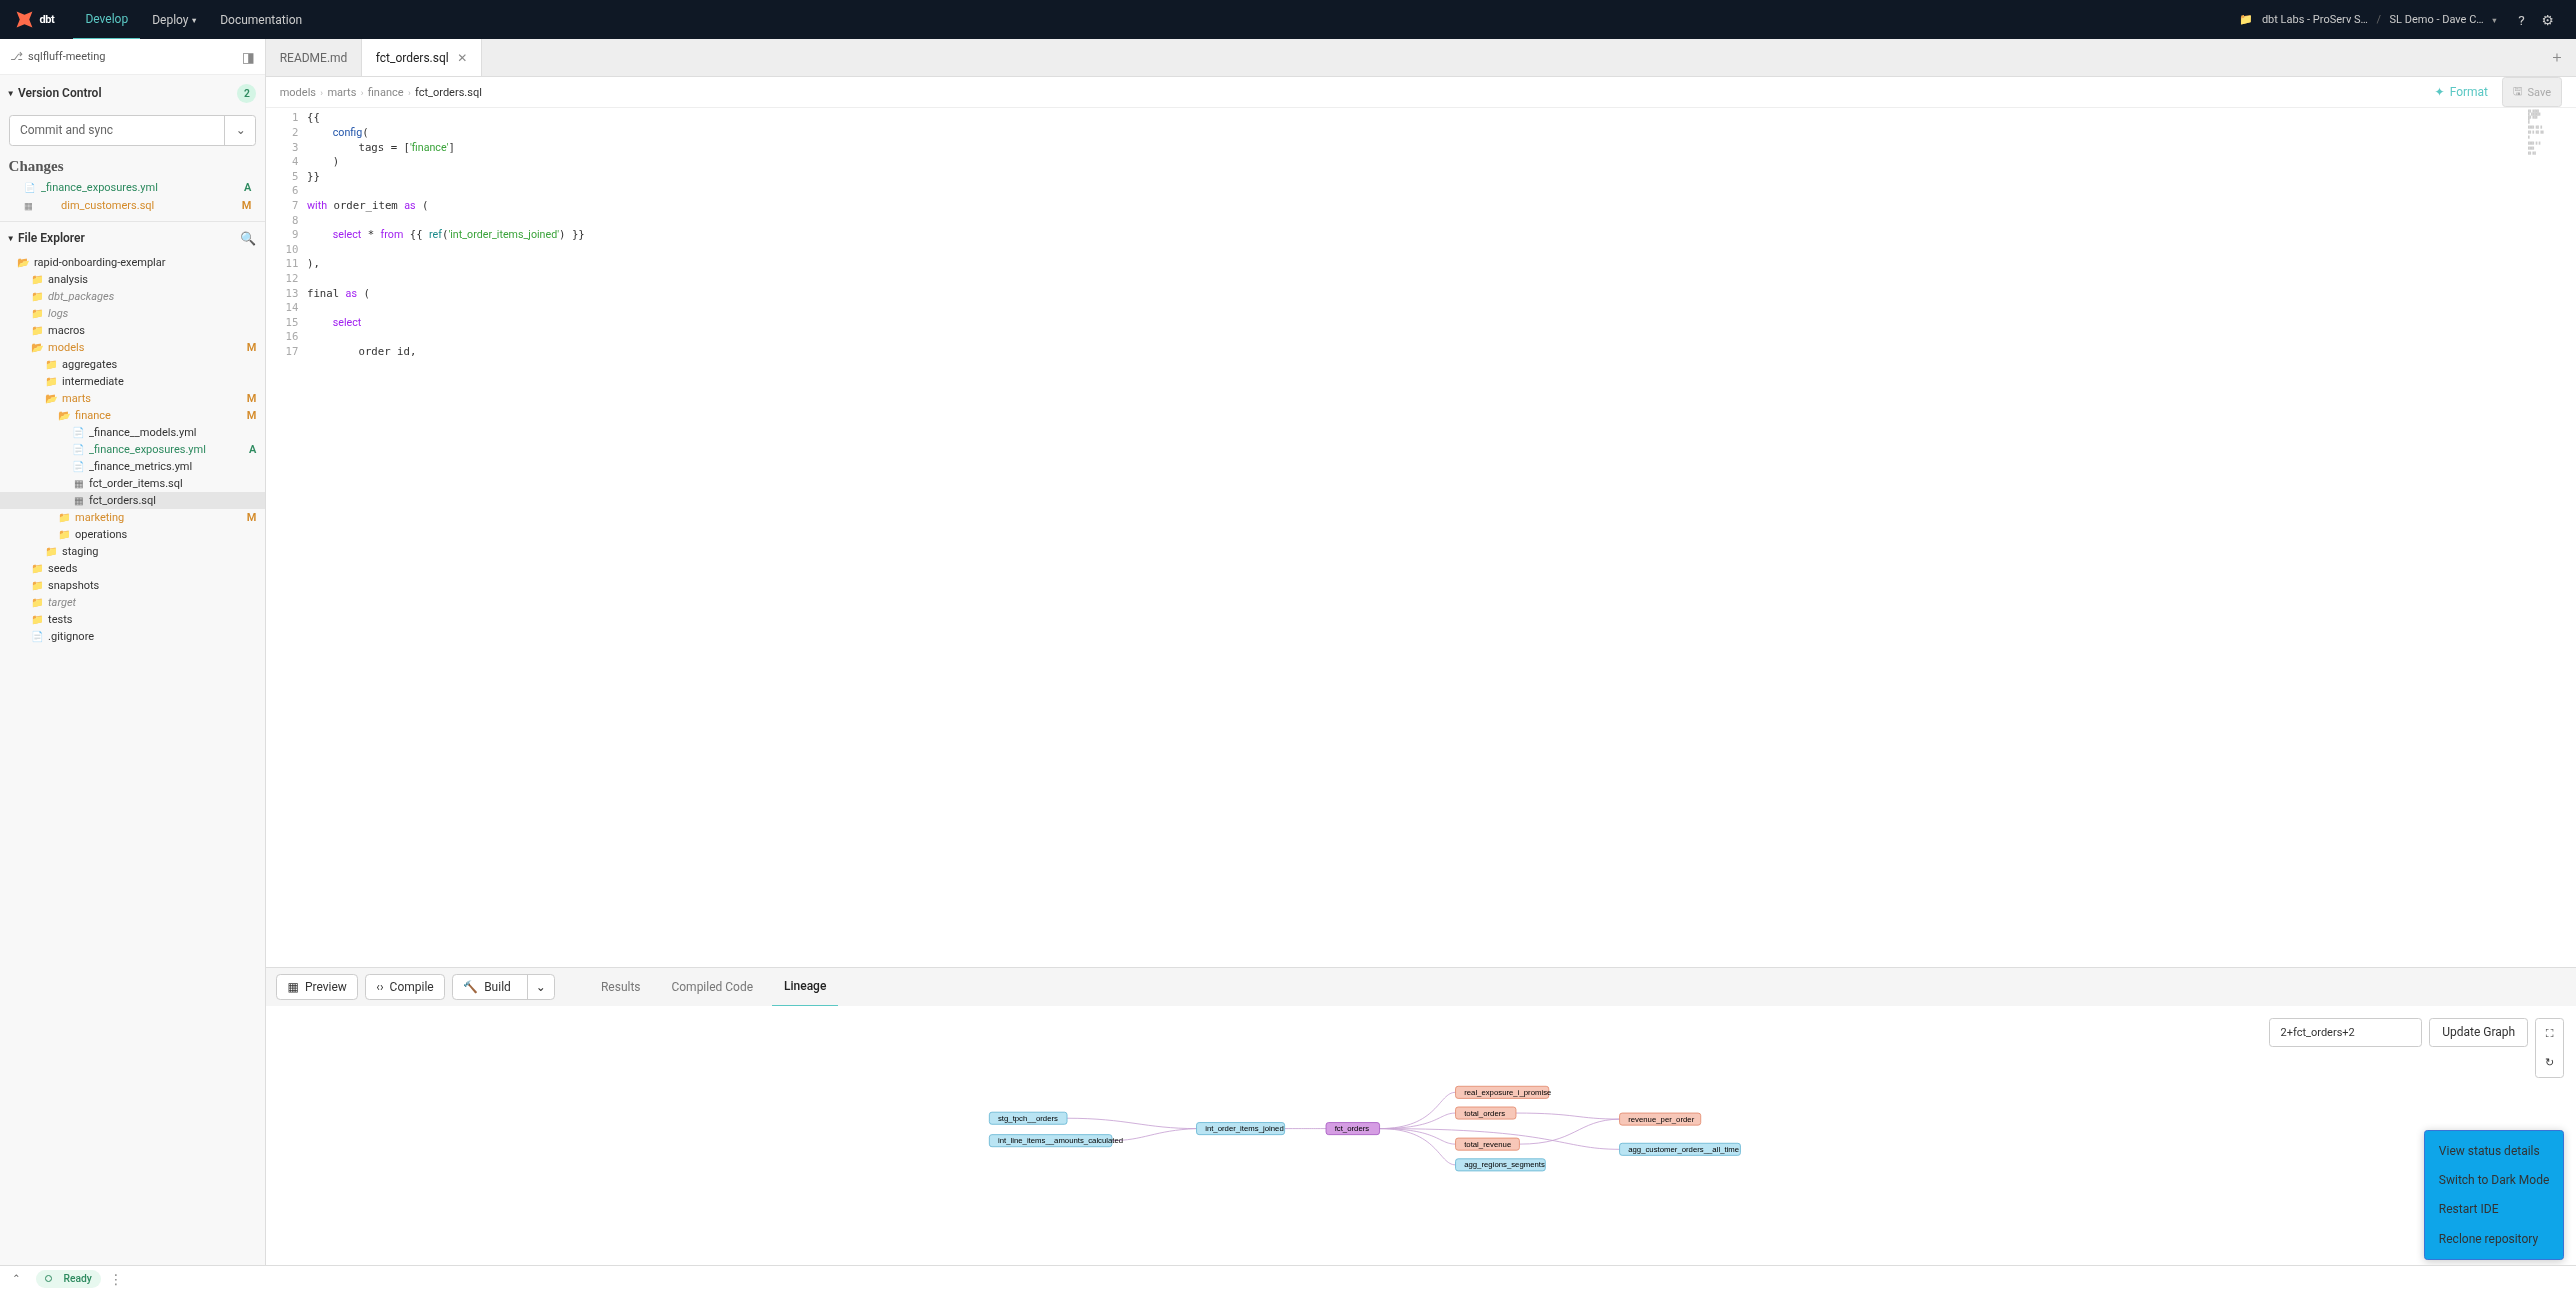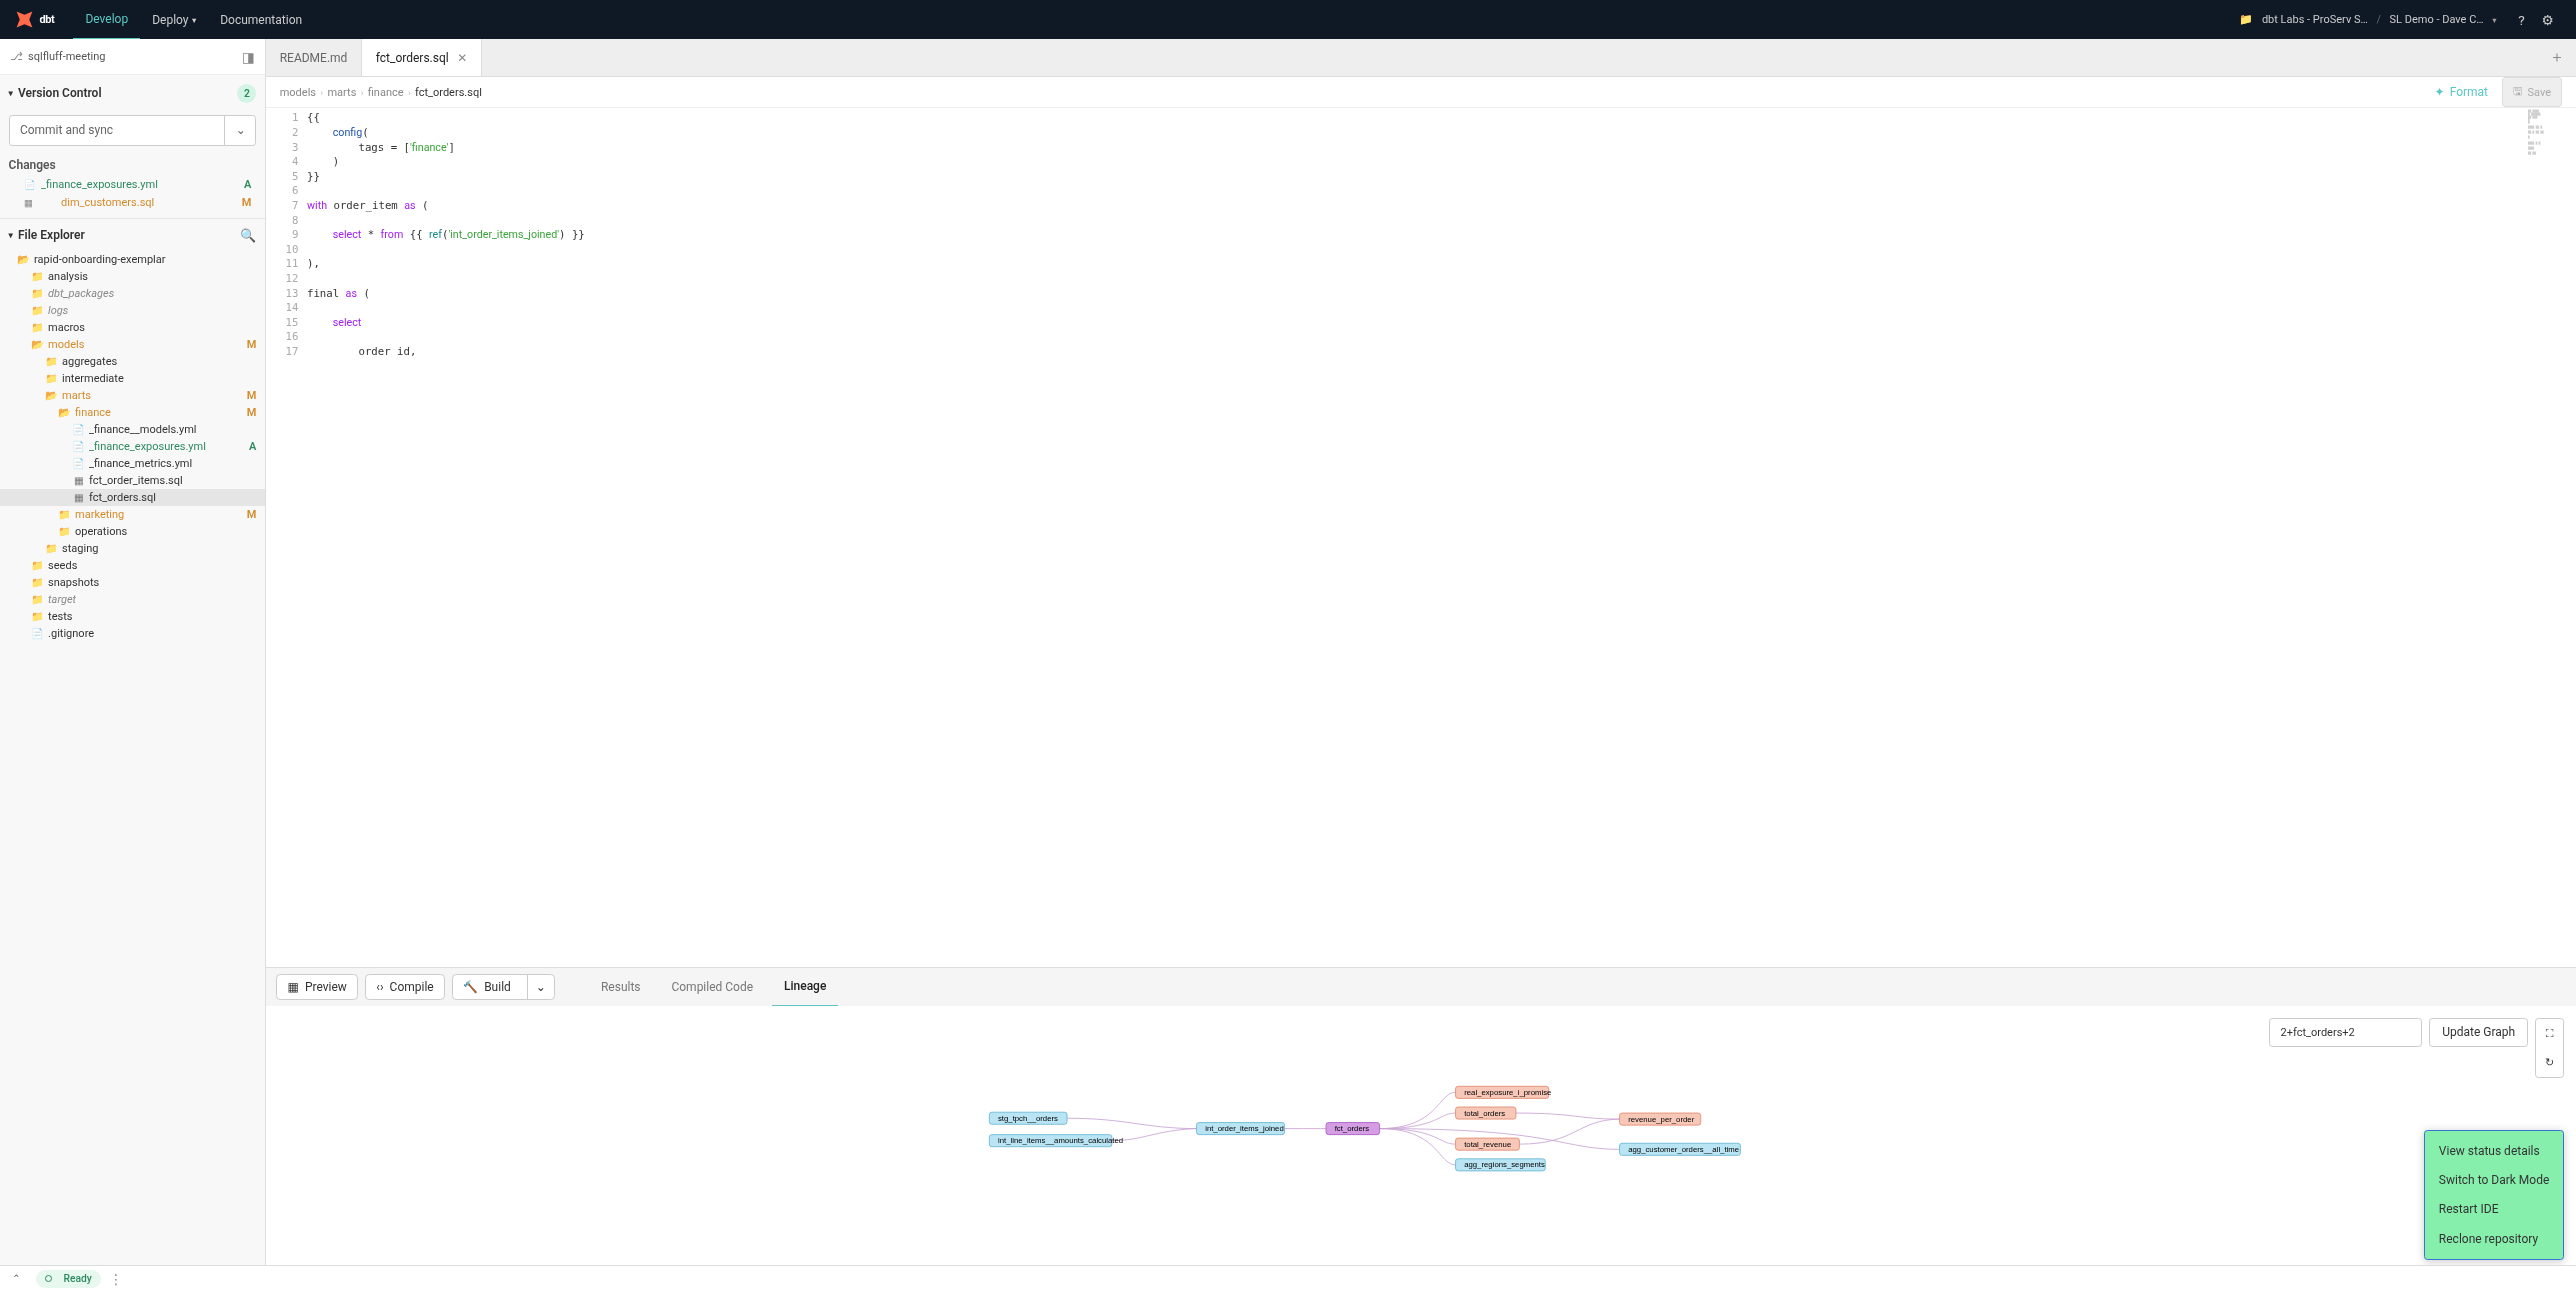--- a/index.html
+++ b/index.html
@@ -27,21 +27,21 @@
 
 .section-header { display: flex; align-items: center; padding: 8.6px 8.6px; font-weight: 600; font-size: 12px; cursor: pointer; }
 .section-header .chev { margin-right: 5.1px; font-size: 8.6px; }
 .badge { background: #d4f5e5; color: #2d8a5f; border-radius: 9.4px; min-width: 19px; height: 19px; display: flex; align-items: center; justify-content: center; font-size: 10.3px; font-weight: 600; margin-left: auto; }
 
 .commit-box-wrap { padding: 3.4px 8.6px 8.6px; }
 .commit-box { border: 0.9px solid #ccc; border-radius: 3.4px; background: #fff; display: flex; align-items: center; height: 31px; }
 .commit-box span { flex: 1; padding-left: 10.3px; color: #666; font-size: 12px; }
 .commit-box .dd { width: 31px; border-left: 0.9px solid #ccc; display:flex; align-items:center; justify-content:center; color:#666; height:100%;}
 
-.changes-label { padding: 3.4px 8.6px; font-size: 12px; font-weight: 600; color: #555; }
+.changes-label { padding: 3.4px 8.6px; font-size: 15px; font-weight: 600; color: #555; font-family: Liberation Serif, serif; }
 .change-item { display: flex; align-items: center; padding: 2.6px 8.6px 2.6px 24px; font-size: 11px; }
 .change-item .fname { flex: 1; }
 .change-item.added .fname, .change-item.added .status { color: #2d8a5f; }
 .change-item.modified .fname, .change-item.modified .status { color: #d48b2a; margin-left: 20px; }
 .change-item .status { font-weight: 600; padding-right:5.1px;}
 .file-icon { width:12px; margin-right:5.1px; font-size:9.4px; color:#888; }
 
 .fe-section { flex:1; display:flex; flex-direction:column; overflow:hidden; border-top:0.9px solid #e5e5e5; margin-top:6.9px;}
 .fe-header { display: flex; align-items: center; padding: 8.6px 8.6px; font-weight: 600; font-size: 12px; }
 .fe-header .chev { margin-right: 5.1px; font-size: 8.6px; }
@@ -95,21 +95,21 @@
 .lin-input { border:0.9px solid #ccc; border-radius:3.4px; height:29px; padding:0 10.3px; width:153px; font-size:11px; color:#333; background:#fff;}
 .lin-btn { border:0.9px solid #ccc; border-radius:3.4px; height:29px; padding:0 12px; background:#fff; display:flex; align-items:center; font-size:12px; cursor:pointer;}
 .lin-iconbtn { border:0.9px solid #ccc; border-radius:3.4px; height:29px; width:29px; background:#fff; display:flex; align-items:center; justify-content:center; cursor:pointer;}
 .lin-iconbtn.stack { height:60px; width:29px; flex-direction:column; justify-content:space-around;}
 
 svg.graph { width:100%; height:100%; }
 .node rect { stroke-width:1; rx:3; ry:3; }
 .node text { font-size:9px; font-family: sans-serif; }
 .edge { fill:none; stroke:#c9a4d4; stroke-width:1;}
 
-.popup { position:absolute; right:12px; bottom:5.1px; background:#86efac; border:1.7px solid #3874d6; border-radius:3.4px; box-shadow:0 1.7px 8.6px rgba(0,0,0,0.2); padding:5.1px 0; min-width:129px;}
+.popup { position:absolute; right:12px; bottom:5.1px; background:#0ea5e9; border:1.7px solid #3874d6; border-radius:3.4px; box-shadow:0 1.7px 8.6px rgba(0,0,0,0.2); padding:5.1px 0; min-width:129px;}
 .popup-item { padding: 7.7px 13.7px; font-size:12px; cursor:pointer; white-space:nowrap;}
 
 .bottombar { height: 27.4px; border-top: 0.9px solid #ddd; display: flex; align-items: center; padding: 0 12px; background:#fff; flex-shrink:0;}
 .bottombar .chev-up { color:#666; margin-right:15.4px; font-size:10.3px; cursor:pointer;}
 .bottombar .cmd { color:#888; font-family: 'SF Mono', Monaco, Consolas, monospace; font-size: 11px; flex:1;}
 .ready { display:flex; align-items:center; gap:12px; background:#e7f8ef; border-radius:10.3px; padding: 2.6px 8.6px; color:#2d8a5f; font-size:10.3px; font-weight:500;}
 .dot { width:6.9px; height:6.9px; border-radius:50%; border:1.3px solid #2d8a5f; }
 .more { margin-left:8.6px; color:#888; cursor:pointer; font-size:13.7px;}
 </style>
 </head>

